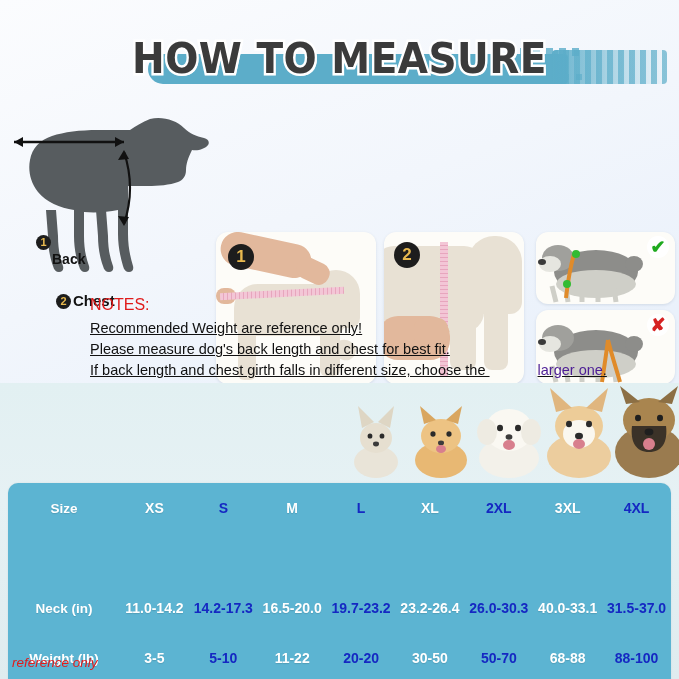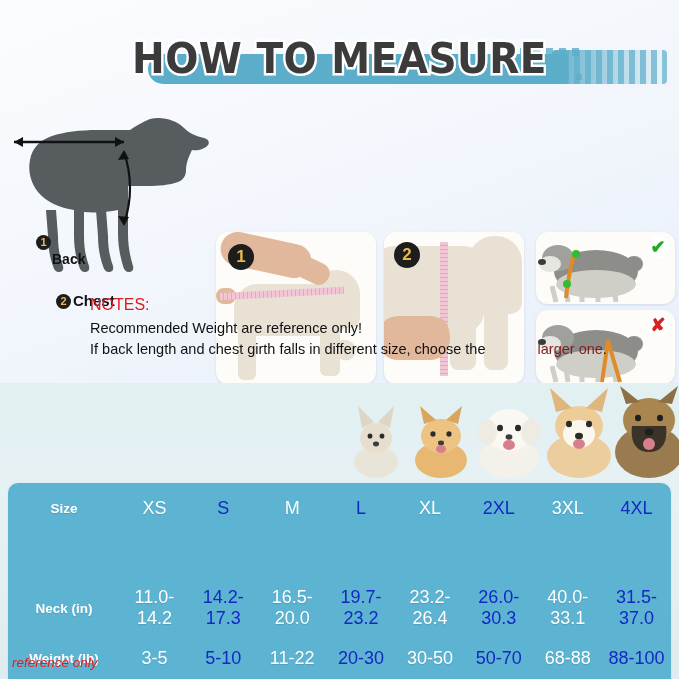--- a/index.html
+++ b/index.html
@@ -62,37 +62,37 @@
   .cap{position:absolute;font-size:13.5px;color:#111;text-align:center;line-height:17px;}
   #cap1{left:216px;top:274px;width:170px;}
   #cap2{left:400px;top:274px;width:200px;}
 
   .mark{position:absolute;right:6px;top:4px;width:22px;height:22px;border-radius:50%;
         background:#ffffff;font-size:18px;font-weight:bold;line-height:22px;text-align:center;}
   .ok{color:#1faa1f;}
   .no{color:#d62222;}
 
   
-  .notes{position:absolute;left:90px;top:296px;width:580px;font-size:14.5px;color:#111;line-height:21px;}
+  .notes{position:absolute;left:90px;top:296px;width:580px;font-size:14.5px;color:#111;line-height:21px;text-decoration:underline;}
   .notes-title{position:absolute;left:90px;top:296px;font-size:16px;font-weight:normal;color:#e01b1b;}
-  .red{color:#7f1d1d;padding-left:48px;}
+  .red{color:#4c1d95;padding-left:48px;}
 
   
   .lower{position:absolute;left:0;top:383px;width:679px;height:296px;
          background:linear-gradient(180deg,#e2f0f2 0%,#e6f1f4 40%,#dfecef 100%);}
   .dogband{position:absolute;left:344px;top:386px;width:335px;height:92px;}
 
   
   .table{position:absolute;left:8px;top:483px;width:663px;height:200px;
          background:#5cb4d2;border-radius:10px 10px 0 0;
          box-shadow:0 0 2px rgba(0,0,0,.08);}
   .trow{position:absolute;left:0;width:663px;height:50px;display:flex;align-items:center;}
   .rh{width:112px;text-align:center;font-size:13.5px;font-weight:bold;color:#ffffff;
       text-shadow:0 1px 1px rgba(0,0,0,.12);}
-  .cell{flex:1;text-align:center;font-size:18px;font-weight:normal;}
+  .cell{flex:1;text-align:center;font-size:14px;font-weight:bold;}
   .cw{color:#ffffff;text-shadow:0 1px 1px rgba(0,0,0,.12);}
   .cb{color:#1528c2;}
   .refonly{position:absolute;left:12px;top:655px;font-size:13.5px;color:#e01b1b;font-style:italic;}
 </style>
 </head>
 <body>
 
 <div class="page">
 
   <div class="title-wrap">
@@ -194,20 +194,21 @@
     <div class="cap" id="cap2">
       <div>2.Chest Girth</div>
       <div>Start near the front leg</div>
     </div>
   </div>
 
   <div class="notes-title">NOTES:</div>
   <div class="notes">
     <div style="height:22px;"></div>
     <div>Recommended Weight are reference only!</div>
+    <div>Please measure dog's back length and chest for best fit.</div>
     <div><span>If back length and chest girth falls in different size, choose the </span><span class="red">larger one</span><span>.</span></div>
   </div>
 
   <div class="lower"></div>
 
   <div class="dogband">
     <svg width="335" height="92" viewBox="0 0 335 92">
 
       <g>
         <ellipse cx="32" cy="76" rx="22" ry="16" fill="#e9e4d8"></ellipse>
@@ -292,21 +293,21 @@
       <div class="cell cb">26.0-30.3</div>
       <div class="cell cw">40.0-33.1</div>
       <div class="cell cb">31.5-37.0</div>
     </div>
 
     <div class="trow" style="top:150px;">
       <div class="rh">Weight  (lb)</div>
       <div class="cell cw">3-5</div>
       <div class="cell cb">5-10</div>
       <div class="cell cw">11-22</div>
-      <div class="cell cb">20-30</div>
+      <div class="cell cb">20-20</div>
       <div class="cell cw">30-50</div>
       <div class="cell cb">50-70</div>
       <div class="cell cw">68-88</div>
       <div class="cell cb">88-100</div>
     </div>
   </div>
 
   <div class="refonly">reference only</div>
 
 </div>

